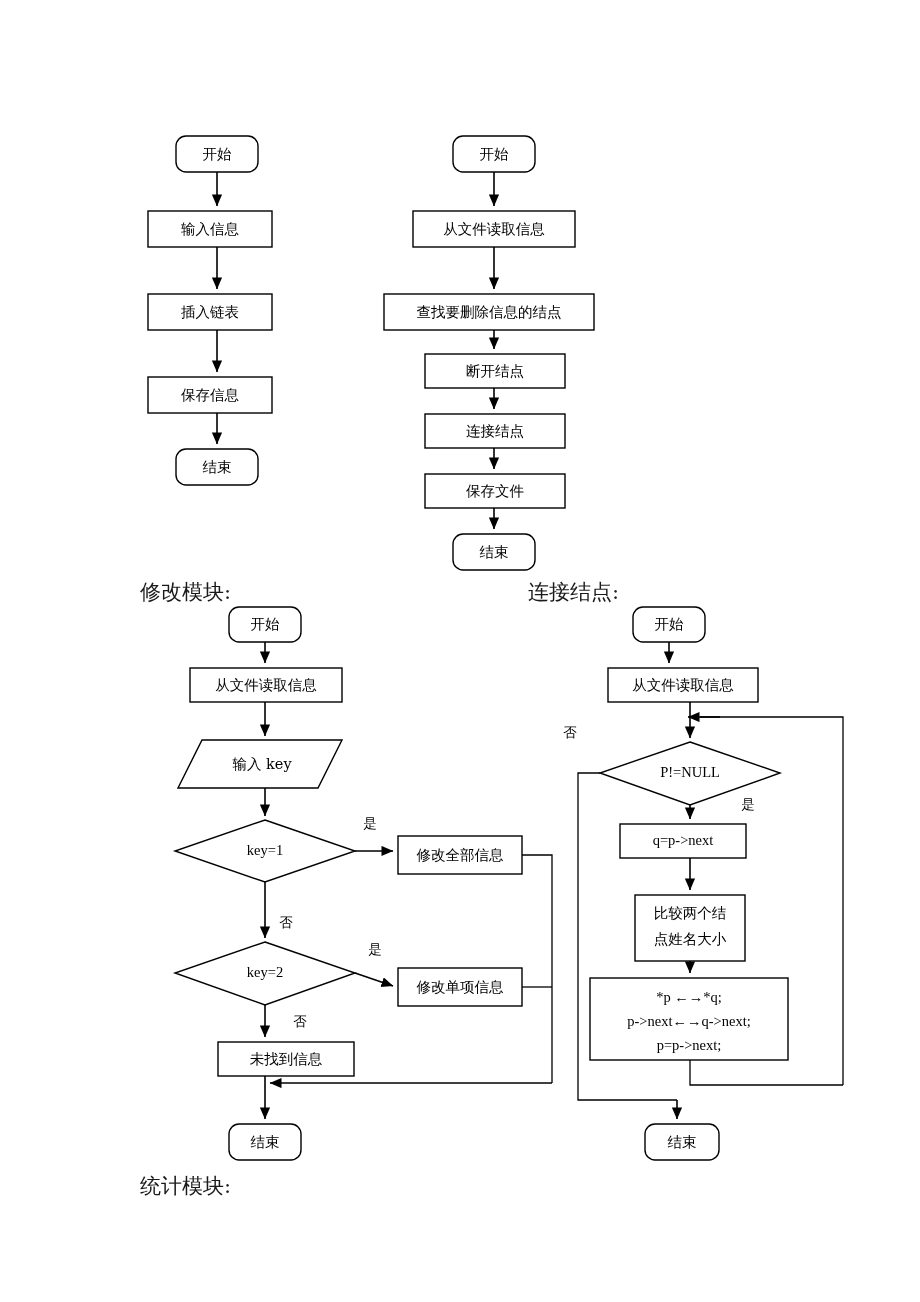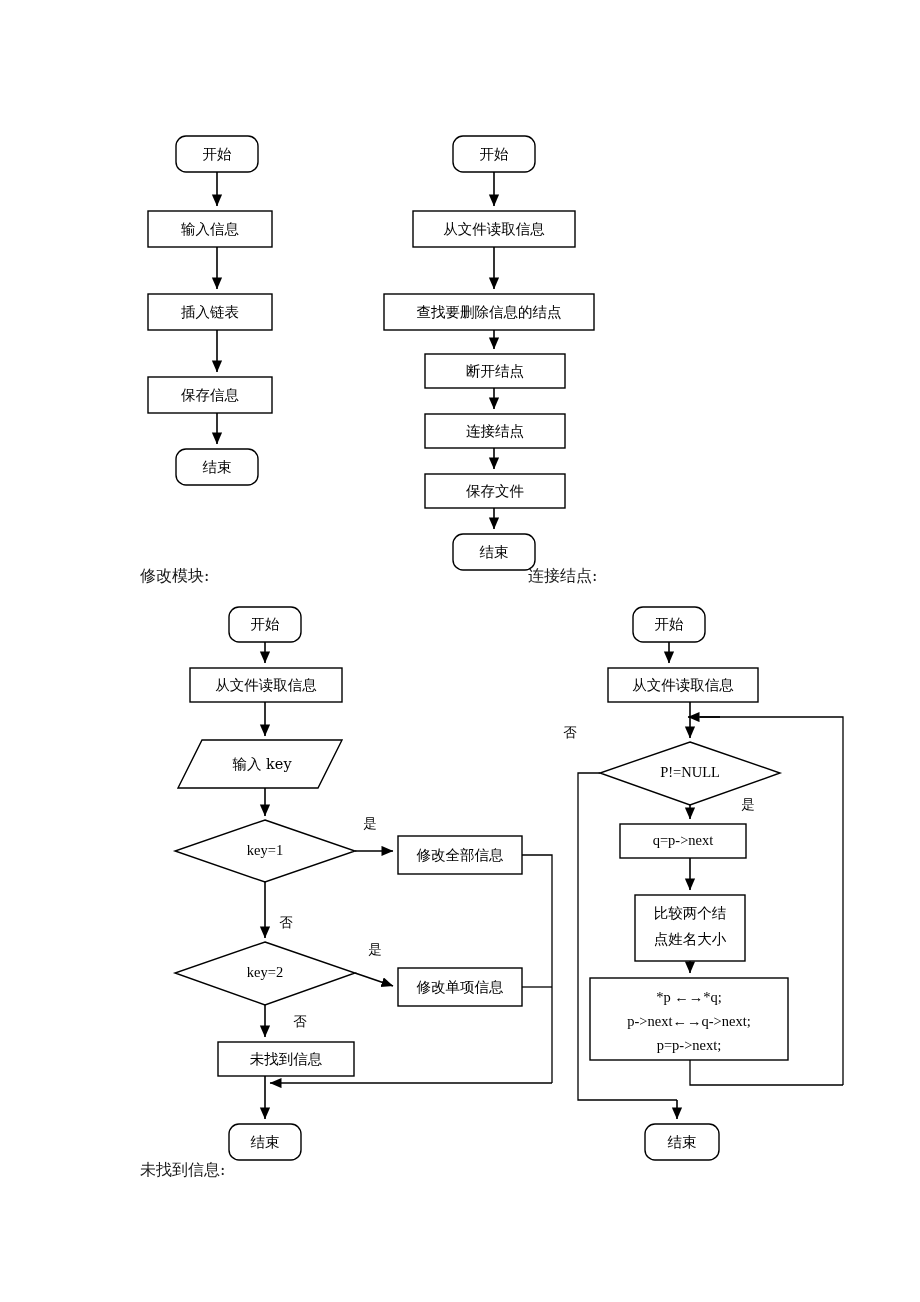--- a/index.html
+++ b/index.html
@@ -60,23 +60,24 @@
   .edge-label {
     font-family: "DejaVu Serif", "Liberation Serif", serif;
     font-size: 13.5px;
     fill: #000000;
     text-anchor: middle;
     dominant-baseline: middle;
   }
   .section-caption {
     position: absolute;
     font-family: "DejaVu Serif", "Liberation Serif", serif;
-    font-size: 16px;
+    font-size: 21px;
     color: #1a1a1a;
     white-space: nowrap;
+    margin-top: 12px;
   }
 </style>
 </head>
 <body>
 
 <div id="page">
 
   <svg id="diagram" viewBox="0 0 920 1302" xmlns="http://www.w3.org/2000/svg">
     <defs>
       <marker id="arrow" markerWidth="10" markerHeight="10" refX="7.2" refY="3.2" orient="auto" markerUnits="strokeWidth">
@@ -241,15 +242,15 @@
 
       <line class="conn" x1="677" y1="1100" x2="677" y2="1119" marker-end="url(#arrow)"></line>
 
       <rect class="shape-stroke" x="645" y="1124" width="74" height="36" rx="10" ry="10"></rect>
       <text class="node-label-cjk" x="682" y="1143">结束</text>
     </g>
   </svg>
 
   <div class="section-caption" style="left:140px; top:566px;">修改模块:</div>
   <div class="section-caption" style="left:528px; top:566px;">连接结点:</div>
-  <div class="section-caption" style="left:140px; top:1160px;">未找到信息:</div>
+  <div class="section-caption" style="left:140px; top:1160px;">统计模块:</div>
 
 </div>
 
 </body></html>

